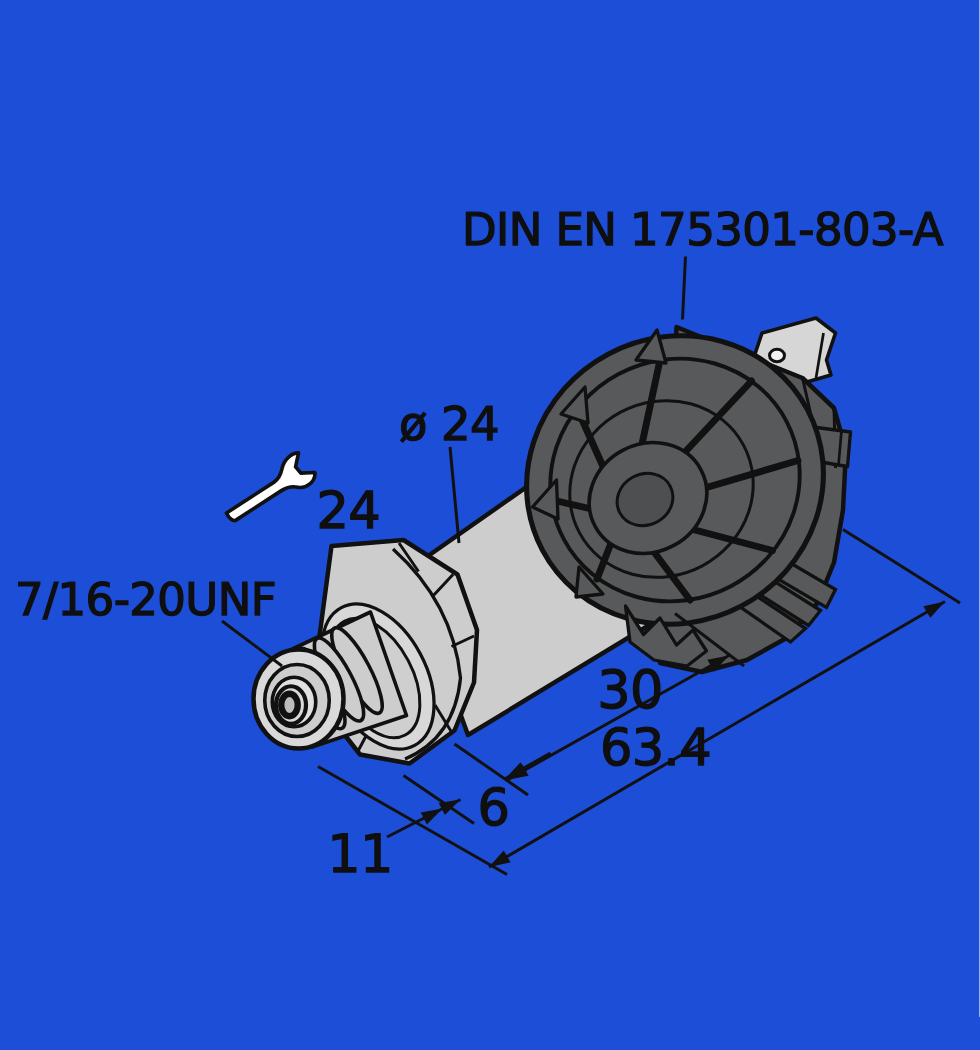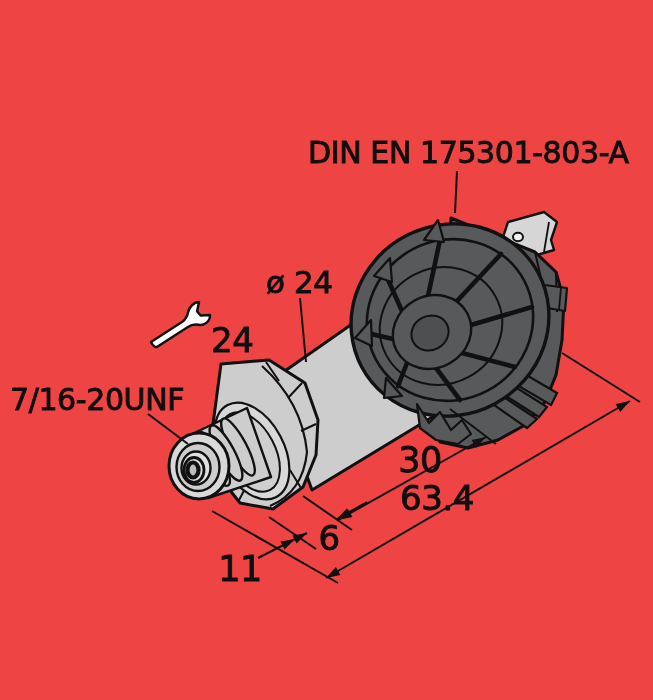--- a/index.html
+++ b/index.html
@@ -1,16 +1,16 @@
 <!DOCTYPE html>
 <html><head>
 <meta charset="utf-8">
 <style>
   html,body{margin:0;padding:0;background:#ffffff;}
-  .stage{width:653px;height:700px;position:relative;background:#ef4444;overflow:hidden;}
+  .stage{width:653px;height:700px;position:relative;background:#1d4ed8;overflow:hidden;}
   svg{display:block;}
   .dimtext{
     font-family:"DejaVu Sans","Liberation Sans",sans-serif;
     fill:#0f0f0f;stroke:#0f0f0f;stroke-width:0.9px;
     letter-spacing:-0.4px;
   }
 </style>
 </head>
 <body>
 

